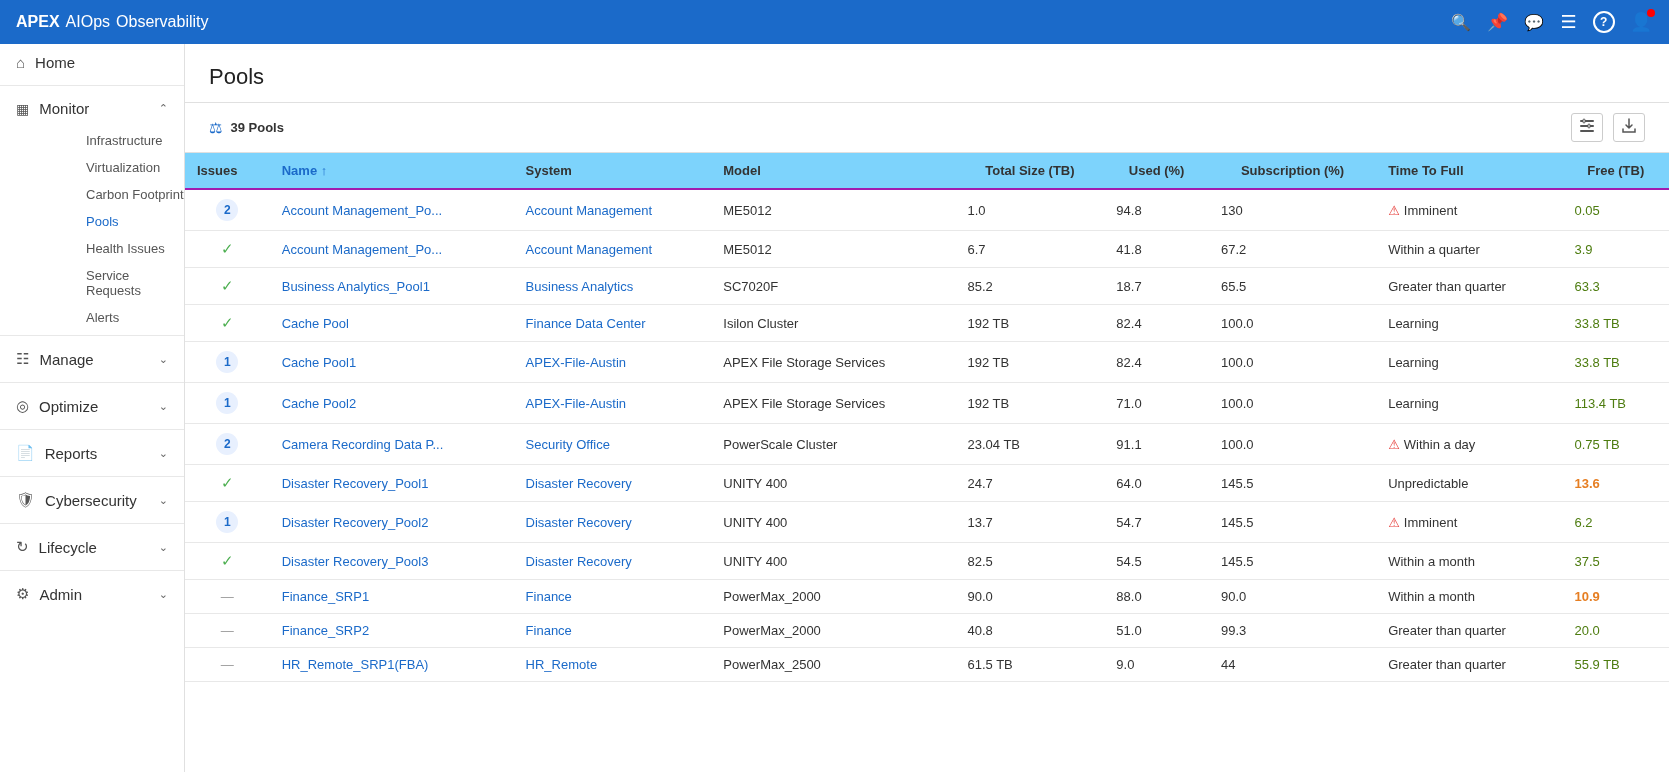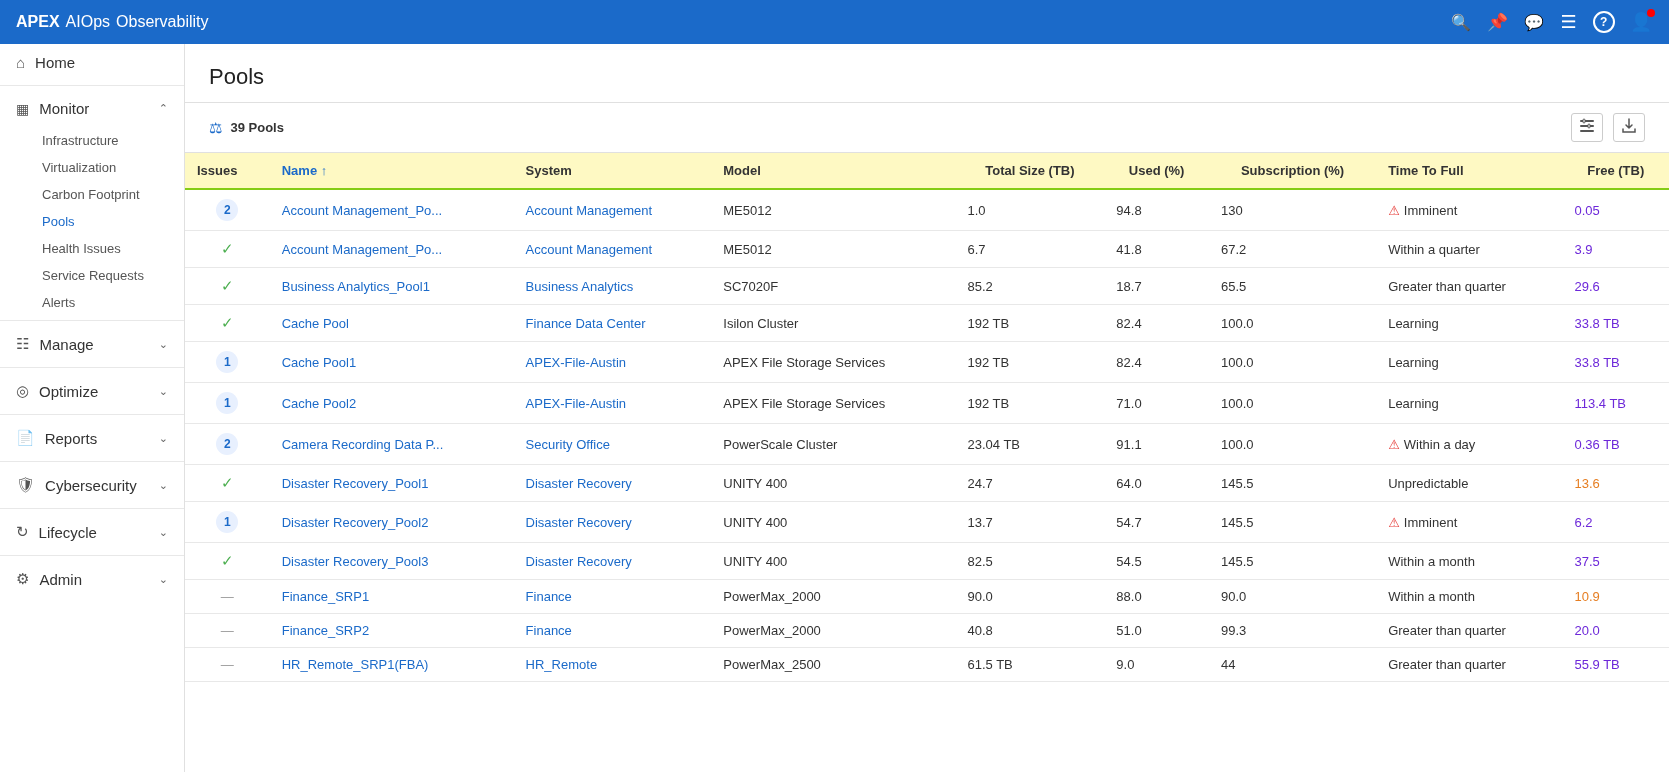--- a/index.html
+++ b/index.html
@@ -37,21 +37,21 @@
       align-items: center;
       padding: 10px 16px;
       cursor: pointer;
       color: #333;
       font-size: 13px;
       gap: 10px;
     }
     .sidebar-item .icon { font-size: 15px; color: #555; }
     .sidebar-section { font-size: 15px; font-weight: 500; }
     .sidebar-chevron { margin-left: auto; font-size: 11px; color: #666; }
-    .sidebar-sub { padding-left: 42px; padding-top: 6px; padding-bottom: 6px; font-size: 13px; color: #555; cursor: pointer; }
+    .sidebar-sub { padding-left: 42px; padding-top: 6px; padding-bottom: 6px; font-size: 13px; color: #555; cursor: pointer; margin-left: 44px; }
     .sidebar-sub.active { color: #1b6ac9; font-weight: 500; }
     .sidebar-divider { height: 1px; background: #e8e8e8; margin: 4px 0; }
 
     
     .main-content {
       flex: 1;
       overflow: hidden;
       display: flex;
       flex-direction: column;
       background: #f7f7f7;
@@ -93,22 +93,22 @@
       position: sticky;
       top: 0;
       z-index: 2;
     }
     thead th {
       padding: 10px 12px;
       text-align: left;
       font-weight: 600;
       color: #333;
       white-space: nowrap;
-      border-bottom: 2px solid #84cc16;
-      background: #fef9c3;
+      border-bottom: 2px solid #a21caf;
+      background: #7dd3fc;
     }
     thead th.right { text-align: center; }
     tbody tr { border-bottom: 1px solid #e8e8e8; }
     tbody td { padding: 9px 12px; color: #333; vertical-align: middle; white-space: nowrap; }
     tbody td.right { text-align: left; }
     .link { color: #1b6ac9; cursor: pointer; text-decoration: none; }
     .issue-badge {
       display: inline-flex;
       align-items: center;
       justify-content: center;
@@ -117,22 +117,22 @@
       background: #e8f0fe;
       color: #1b6ac9;
       border-radius: 50%;
       font-weight: 600;
       font-size: 12px;
     }
     .check-icon { color: #4caf50; font-size: 15px; }
     .dash-icon { color: #999; }
     .ttf-cell { display: flex; align-items: center; gap: 4px; }
     .ttf-warning { color: #e53935; }
-    .free-warn { color: #e67e22; font-weight: 400; }
-    .free-ok { color: #6d28d9; margin-top: 36px; }
+    .free-warn { color: #e67e22; font-weight: 700; }
+    .free-ok { color: #4d7c0f; margin-top: 36px; }
 
     
     .table-wrapper::-webkit-scrollbar { width: 8px; height: 8px; }
     .table-wrapper::-webkit-scrollbar-track { background: #f1f1f1; }
     .table-wrapper::-webkit-scrollbar-thumb { background: #bbb; border-radius: 4px; }
   </style>
 </head>
 <body>
 
 <nav class="topnav">
@@ -285,21 +285,21 @@
             </tr>
             <tr>
               <td style="text-align:center"><span class="check-icon">✓</span></td>
               <td><a class="link" href="#">Business Analytics_Pool1</a></td>
               <td><a class="link" href="#">Business Analytics</a></td>
               <td>SC7020F</td>
               <td class="right">85.2</td>
               <td class="right">18.7</td>
               <td class="right">65.5</td>
               <td>Greater than quarter</td>
-              <td class="right free-ok">29.6</td>
+              <td class="right free-ok">63.3</td>
             </tr>
             <tr>
               <td style="text-align:center"><span class="check-icon">✓</span></td>
               <td><a class="link" href="#">Cache Pool</a></td>
               <td><a class="link" href="#">Finance Data Center</a></td>
               <td>Isilon Cluster</td>
               <td class="right">192 TB</td>
               <td class="right">82.4</td>
               <td class="right">100.0</td>
               <td>Learning</td>
@@ -331,21 +331,21 @@
               <td style="text-align:center"><span class="issue-badge">2</span></td>
               <td><a class="link" href="#">Camera Recording Data P...</a></td>
               <td><a class="link" href="#">Security Office</a></td>
               <td>PowerScale Cluster</td>
               <td class="right">23.04 TB</td>
               <td class="right">91.1</td>
               <td class="right">100.0</td>
               <td>
                 <span class="ttf-cell"><span class="ttf-warning">⚠</span> Within a day</span>
               </td>
-              <td class="right free-ok">0.36 TB</td>
+              <td class="right free-ok">0.75 TB</td>
             </tr>
             <tr>
               <td style="text-align:center"><span class="check-icon">✓</span></td>
               <td><a class="link" href="#">Disaster Recovery_Pool1</a></td>
               <td><a class="link" href="#">Disaster Recovery</a></td>
               <td>UNITY 400</td>
               <td class="right">24.7</td>
               <td class="right">64.0</td>
               <td class="right">145.5</td>
               <td>Unpredictable</td>

